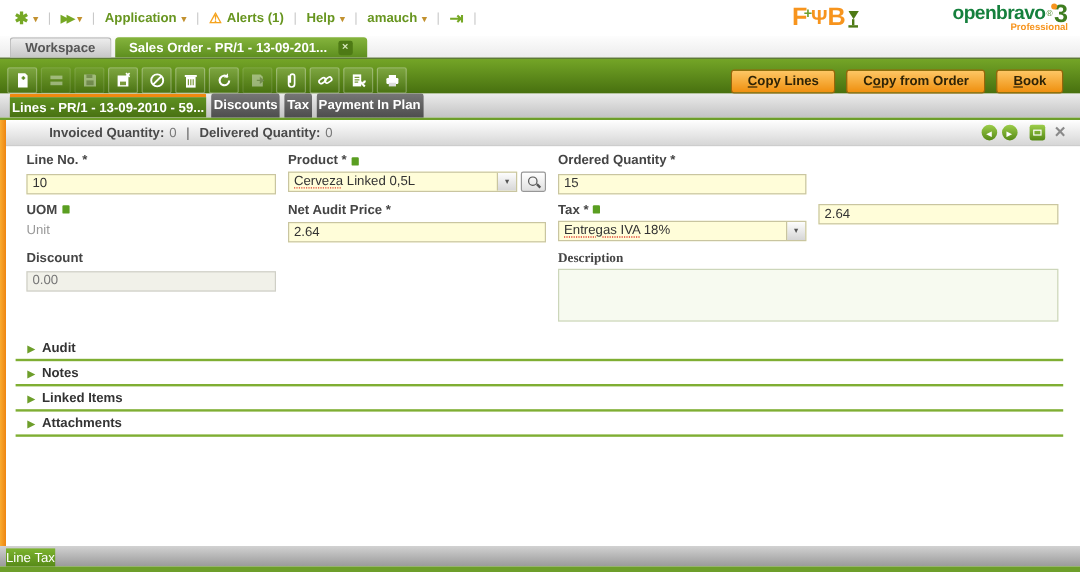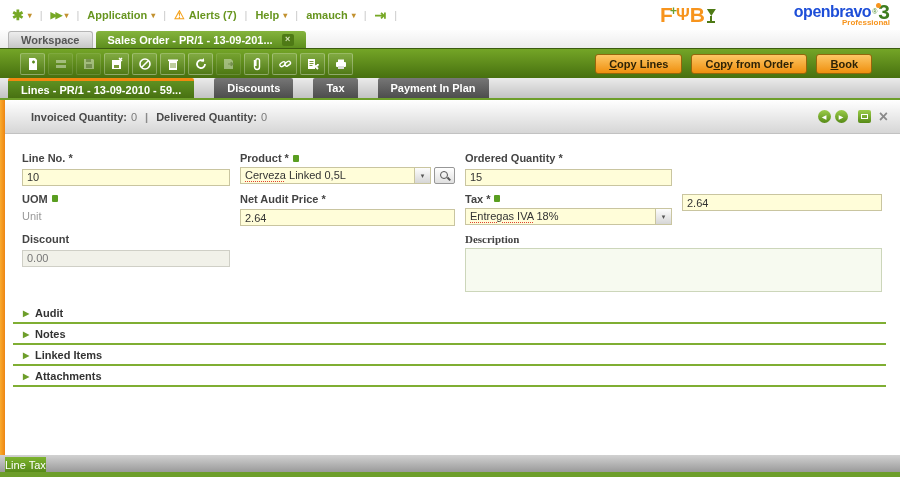--- a/index.html
+++ b/index.html
@@ -22,63 +22,63 @@
   .fnb .f { color:#f7941d; font-size:21px; font-weight:bold; line-height:20px; }
   .fnb .plus { color:#6d9e2a; font-size:12px; font-weight:bold; position:relative; top:-7px; left:-3px; }
   .fnb .fork { color:#f7941d; font-size:17px; font-weight:bold; line-height:20px; margin-left:-4px; }
   .fnb .b { color:#f7941d; font-size:21px; font-weight:bold; line-height:20px; }
   .glass { display:flex; flex-direction:column; align-items:center; margin-left:2px; margin-bottom:2px; }
   .glass .bowl { width:9px; height:7px; background:#4e7a15; clip-path:polygon(0 0,100% 0,50% 100%); }
   .glass .stem { width:2px; height:5px; background:#4e7a15; }
   .glass .base { width:8px; height:2px; background:#4e7a15; }
   .brand { display:flex; flex-direction:column; align-items:flex-end; margin-right:10px; }
   .brand .row1 { display:flex; align-items:flex-start; line-height:16px; }
-  .brand .name { color:#1d4ed8; font-size:16px; font-weight:bold; letter-spacing:-0.5px; }
+  .brand .name { color:#15803d; font-size:16px; font-weight:bold; letter-spacing:-0.5px; }
   .brand .reg { color:#4a8b2c; font-size:7px; margin:0 1px; }
   .brand .three { color:#3e7d1f; font-size:21px; font-weight:bold; line-height:16px; position:relative; }
   .brand .three::before { content:""; position:absolute; left:-2px; top:-1px; width:5px; height:5px; border-radius:50%; background:#f7941d; }
   .brand .sub { color:#f7941d; font-size:8px; font-weight:bold; margin-top:-2px; }
 
   
   .wintabs { height:18px; background:linear-gradient(#fdfdfd,#ececec); display:flex; align-items:flex-end; padding-left:8px;text-align:center; }
   .wtab { height:17px; padding:0 12px; font-size:11px; font-weight:bold; display:flex; align-items:center; border-radius:3px 3px 0 0; margin-right:3px; cursor:default; }
   .wtab.ws { background:linear-gradient(#ededed,#c6c6c6); color:#555; border:1px solid #b5b5b5; border-bottom:none; }
   .wtab.act { background:linear-gradient(#85b43d,#5d8e1e); color:#fff; }
   .tabclose { width:12px; height:12px; margin-left:9px; background:#4e7a15; border-radius:2px; color:#d7e6bd; font-size:9px; font-weight:bold; display:flex; align-items:center; justify-content:center; line-height:1; }
 
   
-  .toolbar { height:30px; background:linear-gradient(#74a527,#47700f); border-top:1px solid #3c5c10; display:flex; align-items:center; padding:0 20px; }
+  .toolbar { height:30px; background:linear-gradient(#74a527,#47700f); border-top:1px solid #3c5c10; display:flex; align-items:flex-end; padding:0 6px; }
   .tbtn { width:25px; height:22px; margin-right:3px; border-radius:2px; display:flex; align-items:center; justify-content:center; background:linear-gradient(rgba(255,255,255,.14),rgba(255,255,255,.02)); border:1px solid rgba(255,255,255,.28); cursor:pointer; }
   .tbtn.dim { opacity:.42; }
   .tbtn svg { display:block; }
   .obtns { margin-left:auto; display:flex; gap:9px; margin-right:8px; }
   .obtn { background:linear-gradient(#fdc765,#ef8f0e); border:1px solid #95660b; border-radius:3px; color:#2e2306; font-weight:bold; font-size:11px; padding:3px 13px; cursor:pointer; font-family:inherit; }
   .obtn .key { text-decoration:underline; }
 
   
   .subtabbar { height:22px; background:linear-gradient(#ebebeb,#c3c3c3); display:flex; align-items:flex-end; padding-left:8px; border-bottom:2px solid #6d9e2a; }
-  .stab { font-size:11px; font-weight:bold; color:#fff; padding:0 13px; height:20px; display:flex; align-items:center; margin-right:20px; border-radius:2px 2px 0 0; background:linear-gradient(#767676,#4d4d4d); cursor:pointer; }
+  .stab { font-size:11px; font-weight:bold; color:#fff; padding:0 2px; height:20px; display:flex; align-items:center; margin-right:4px; border-radius:2px 2px 0 0; background:linear-gradient(#767676,#4d4d4d); cursor:pointer; }
   .stab.active { background:linear-gradient(#5f9121,#487112); border-top:3px solid #f0890f; height:20px; }
 
   
-  .statusbar { height:34px; margin-left:5px; background:linear-gradient(#ffffff,#d6d6d6); border-bottom:1px solid #c2c2c2; display:flex; align-items:center; padding-left:26px; font-size:11px; }
+  .statusbar { height:22px; margin-left:5px; background:linear-gradient(#ffffff,#d6d6d6); border-bottom:1px solid #c2c2c2; display:flex; align-items:center; padding-left:36px; font-size:11px; }
   .sb-label { font-weight:bold; color:#4a4a4a; }
   .sb-val { color:#7a7a7a; margin-left:4px; }
   .sb-sep { color:#8a8a8a; margin:0 8px; font-weight:bold; }
   .sb-icons { margin-left:auto; display:flex; align-items:center; gap:4px; margin-right:12px; }
   .navc { width:13px; height:13px; border-radius:50%; background:linear-gradient(#9ccd4a,#568a16); color:#fff; font-size:6px; display:flex; align-items:center; justify-content:center; cursor:pointer; }
   .maxb { width:13px; height:13px; border-radius:2px; background:linear-gradient(#9ccd4a,#568a16); display:flex; align-items:center; justify-content:center; cursor:pointer; margin-left:6px; }
   .maxb .sq { width:7px; height:5px; border:1px solid #fff; background:transparent; }
   .closex { color:#8a8a8a; font-size:16px; font-weight:bold; line-height:13px; cursor:pointer; margin-left:4px; }
 
   
   .strip { position:absolute; left:0; top:100px; width:5px; height:355px; background:linear-gradient(90deg,#f9ab2f,#ee8511); }
 
   
-  .content { margin-left:5px; height:337px; background:#fff; padding-top:18px; }
+  .content { margin-left:5px; height:337px; background:#fff; padding-top:6px; }
   .formgrid { display:grid; grid-template-columns:208px 215px 207px auto; column-gap:10px; row-gap:7px; padding:0 18px 0 17px; }
   .flabel { font-size:11px; font-weight:bold; color:#444; display:flex; align-items:center; gap:4px; margin-bottom:3px; }
   .linkflag { width:6px; height:7px; background:#5a9e21; border-radius:1px; display:inline-block; }
   .inp { width:100%; height:17px; background:#fffdd9; border:1px solid #c9c5a0; font-size:11px; padding:1px 4px; color:#333; font-family:inherit; }
   .inp.ro { background:#f1f1e9; border:1px solid #cfcfc6; color:#777; }
   .ro-text { font-size:11px; color:#999; padding-top:2px; }
   .combo { position:relative; height:17px; background:#fffdd9; border:1px solid #c9c5a0; font-size:11px; padding:1px 20px 1px 4px; color:#333; white-space:nowrap; overflow:hidden; cursor:pointer; }
   .combo .dd { position:absolute; right:0; top:0; width:16px; height:15px; background:linear-gradient(#fdfdfd,#d6d6d6); border-left:1px solid #c9c5a0; text-align:center; font-size:7px; color:#555; line-height:15px; }
   .prodwrap { display:flex; gap:3px; }
   .prodwrap .combo { flex:1; }
@@ -115,21 +115,21 @@
       <span class="caret">▾</span>
     </div>
     <span class="msep">|</span>
     <div class="menuitem">
       <span>Application</span>
       <span class="caret">▾</span>
     </div>
     <span class="msep">|</span>
     <div class="menuitem">
       <span class="warn-ic">⚠</span>
-      <span>Alerts (7)</span>
+      <span>Alerts (1)</span>
     </div>
     <span class="msep">|</span>
     <div class="menuitem">
       <span>Help</span>
       <span class="caret">▾</span>
     </div>
     <span class="msep">|</span>
     <div class="menuitem">
       <span>amauch</span>
       <span class="caret">▾</span>

